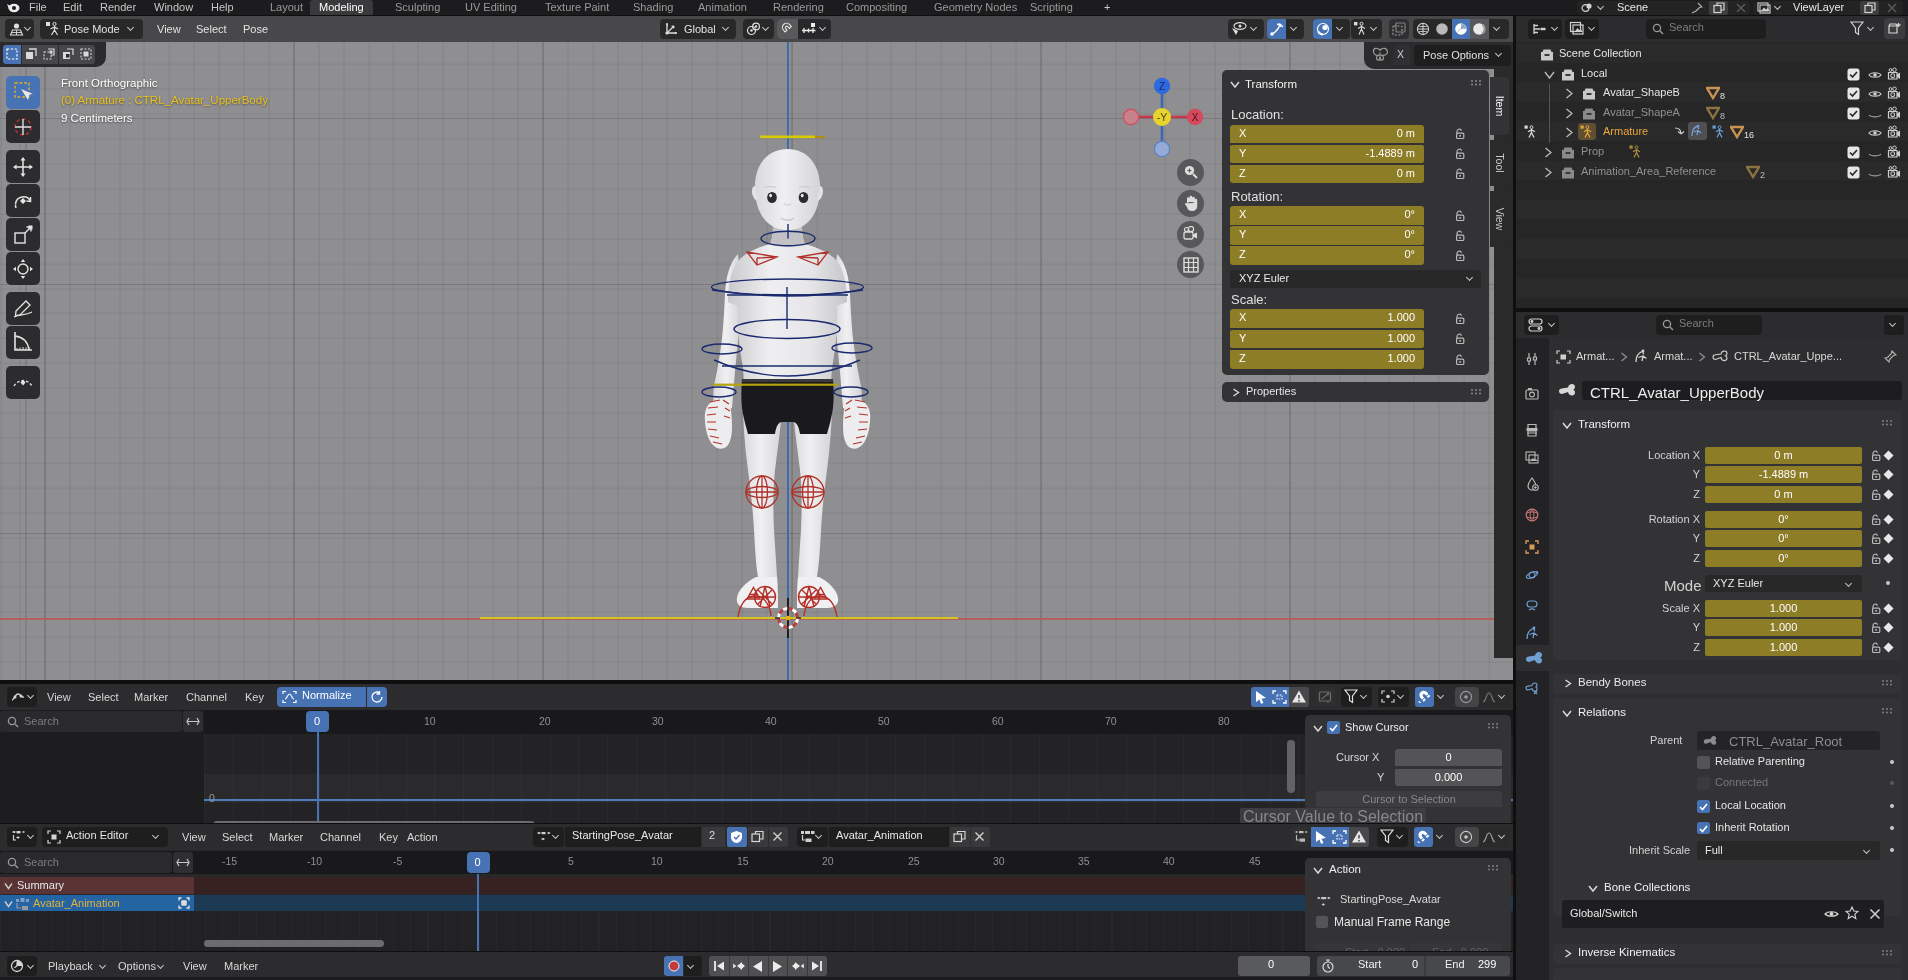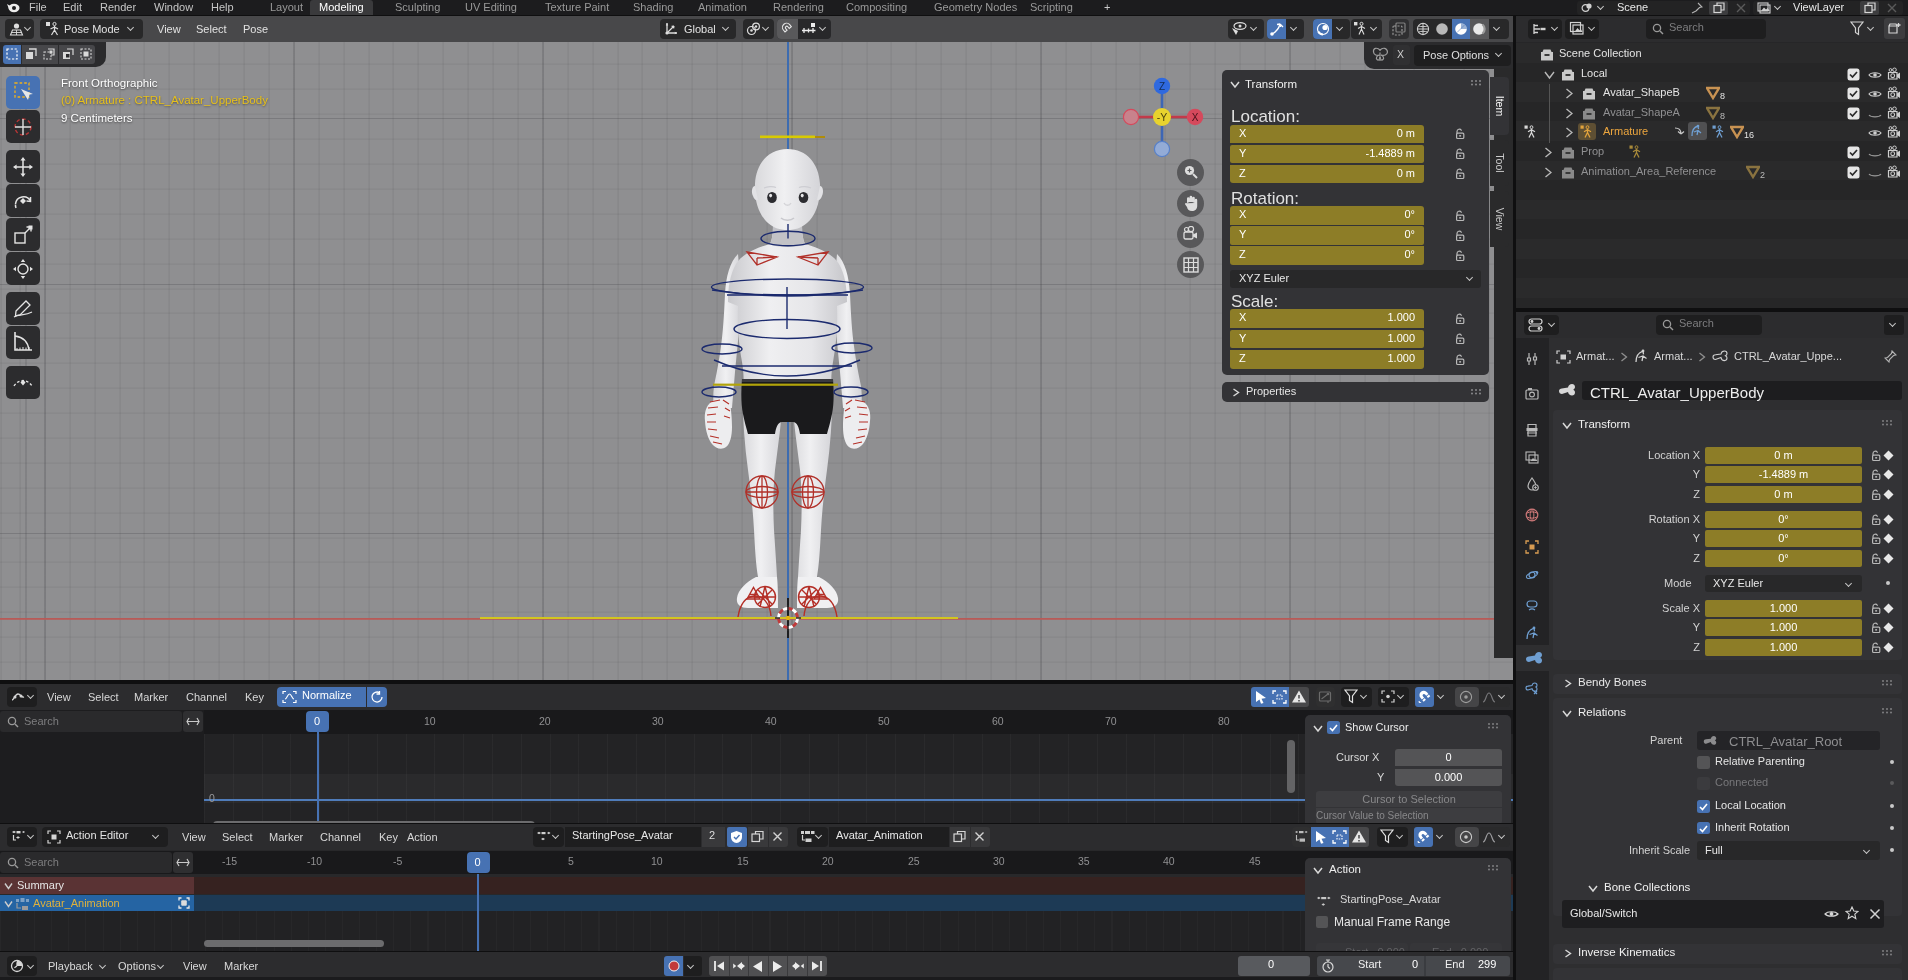--- a/index.html
+++ b/index.html
@@ -31,21 +31,21 @@
 #selstrip { left:0; top:42px; width:106px; height:25px; background:#2b2b2d; border-radius:0 0 10px 0; }
 #selstrip .b { position:absolute; top:3px; width:18px; height:19px; background:#47474a; }
 #selstrip .b.on { background:#4772b3; }
 
 .tool { position:absolute; left:6px; width:34px; height:33px; background:#2c2c2e; border-radius:5px; }
 .tool.on { background:#4772b3; }
 
 #npanel { left:1222px; top:70px; width:267px; height:305px; background:#333336; border-radius:5px; }
 #nprops { left:1222px; top:382px; width:267px; height:20px; background:#333336; border-radius:5px; color:#e6e6e6; font-size:11px; }
 .olive { position:absolute; background:#8d7d27; border-radius:2px; color:#fff; font-size:11px; }
-.nlabel { position:absolute; color:#e0e0e0; font-size:17px; }
+.nlabel { position:absolute; color:#e0e0e0; font-size:13px; }
 .ntab { position:absolute; left:1490px; width:19px; background:#2a2a2b; color:#ccc; font-size:10.5px; border-radius:0 4px 4px 0; }
 .ntab span { position:absolute; left:50%; top:50%; transform:translate(-50%,-50%) rotate(90deg); }
 
 #graph { left:0; top:684px; width:1513px; height:139px; background:#242428; overflow:hidden; }
 #dope { left:0; top:824px; width:1513px; height:127px; background:#28282a; overflow:hidden; }
 #timeline { left:0; top:952px; width:1513px; height:28px; background:#2c2c2e; }
 .ehead { position:absolute; left:0; width:1513px; height:26px; background:#2c2c2e; }
 .emenu { color:#d8d8d8; font-size:11px; line-height:26px; }
 
 #outliner { left:1516px; top:16px; width:392px; height:292px; background:#262628; }
@@ -733,21 +733,21 @@
           <circle cx="6" cy="5.5" r="1"></circle>
           <circle cx="10" cy="5.5" r="1"></circle>
         </g>
       </svg>
 
   <span class="abs txt" style="left:1336px;top:67px;color:#d8d8d8;font-size:11px">Cursor X</span>
   <div class="abs" style="left:1395px;top:65px;width:107px;height:17px;background:#545456;border-radius:3px 3px 0 0;color:#fff;font-size:11px;text-align:center"><span style="line-height:17px">0</span></div>
   <span class="abs txt" style="left:1377px;top:87px;color:#d8d8d8;font-size:11px">Y</span>
   <div class="abs" style="left:1395px;top:84.5px;width:107px;height:17px;background:#545456;border-radius:0 0 3px 3px;color:#fff;font-size:11px;text-align:center"><span style="line-height:17px">0.000</span></div>
   <div class="abs" style="left:1316px;top:107px;width:186px;height:16px;background:#3d3d40;border-radius:3px 3px 0 0;color:#88888a;font-size:11px;text-align:center"><span style="line-height:16px">Cursor to Selection</span></div>
-  <div class="abs" style="left:1316px;top:124px;width:186px;height:16px;background:#3d3d40;border-radius:0 0 3px 3px;color:#88888a;font-size:10px;text-align:left"><span style="line-height:16px">Cursor Value to Selection</span></div>
+  <div class="abs" style="left:1240px;top:124px;width:186px;height:16px;background:#3d3d40;border-radius:0 0 3px 3px;color:#88888a;font-size:16px;text-align:center"><span style="line-height:16px">Cursor Value to Selection</span></div>
 
 </div>
 
 <div id="dope" class="abs">
 
   <div class="abs" style="left:0px;top:27px;width:1513px;height:23px;background:#19191b"></div>
   <span class="abs txt" style="left:222px;top:31px;color:#909092;font-size:10.5px">-15</span>
   <span class="abs txt" style="left:307px;top:31px;color:#909092;font-size:10.5px">-10</span>
   <span class="abs txt" style="left:393px;top:31px;color:#909092;font-size:10.5px">-5</span>
   <span class="abs txt" style="left:568px;top:31px;color:#909092;font-size:10.5px">5</span>
@@ -1435,21 +1435,21 @@
         <span class="abs" style="left:50%;transform:translateX(-50%);top:2px">0°</span>
       </div>
       <svg class="abs" style="left:352px;top:239.5px" width="13" height="13" viewBox="0 0 13 13">
         <rect x="4.6" y="6.2" width="7.2" height="5.3" rx="1" fill="none" stroke="#b9b9b9" stroke-width="1.2"></rect>
         <path d="M5 6 V4.4 a2.3 2.3 0 0 1 4.3 -1.1" fill="none" stroke="#b9b9b9" stroke-width="1.2" stroke-linecap="round"></path>
         <rect x="7.2" y="8.1" width="1.9" height="1.5" fill="#b9b9b9"></rect>
       </svg>
       <svg class="abs" style="left:366px;top:239.5px" width="13" height="13" viewBox="0 0 13 13">
         <path d="M6.5 1.5 L11.5 6.5 L6.5 11.5 L1.5 6.5 Z" fill="#e8e8e8"></path>
       </svg>
-      <span class="abs txt" style="left:148px;top:264.5px;color:#d2d2d2;font-size:11px">Mode</span>
+      <span class="abs txt" style="left:148px;top:264.5px;color:#d2d2d2;font-size:15px">Mode</span>
       <div class="abs" style="left:189px;top:262.5px;width:157px;height:17px;background:#282829;border-radius:3px"></div>
       <span class="abs txt" style="left:197px;top:264.5px;color:#e8e8e8;font-size:11px">XYZ Euler</span>
       <span class="abs chev" style="left:330px;top:270.5px"></span>
       <div class="abs" style="left:370px;top:268.5px;width:4px;height:4px;background:#c9c9c9;border-radius:50%"></div>
       <span class="abs txt" style="right:208px;top:289.5px;color:#d2d2d2;font-size:11px">Scale X</span>
       <div class="abs olive" style="left:189px;top:287.5px;width:157px;height:17px;position:absolute">
         <span class="abs" style="left:50%;transform:translateX(-50%);top:2px">1.000</span>
       </div>
       <svg class="abs" style="left:352px;top:289.5px" width="13" height="13" viewBox="0 0 13 13">
         <rect x="4.6" y="6.2" width="7.2" height="5.3" rx="1" fill="none" stroke="#b9b9b9" stroke-width="1.2"></rect>

